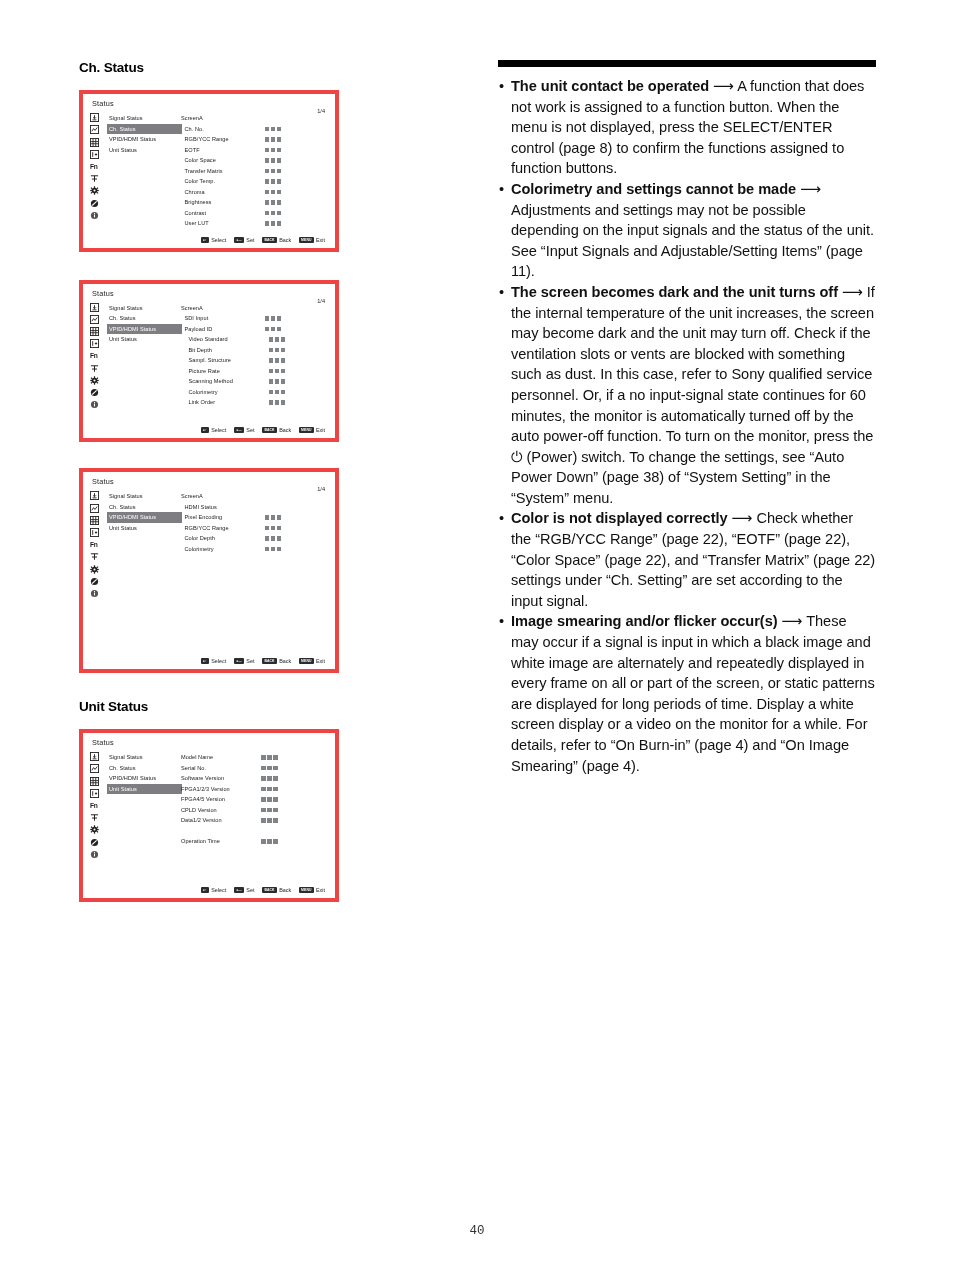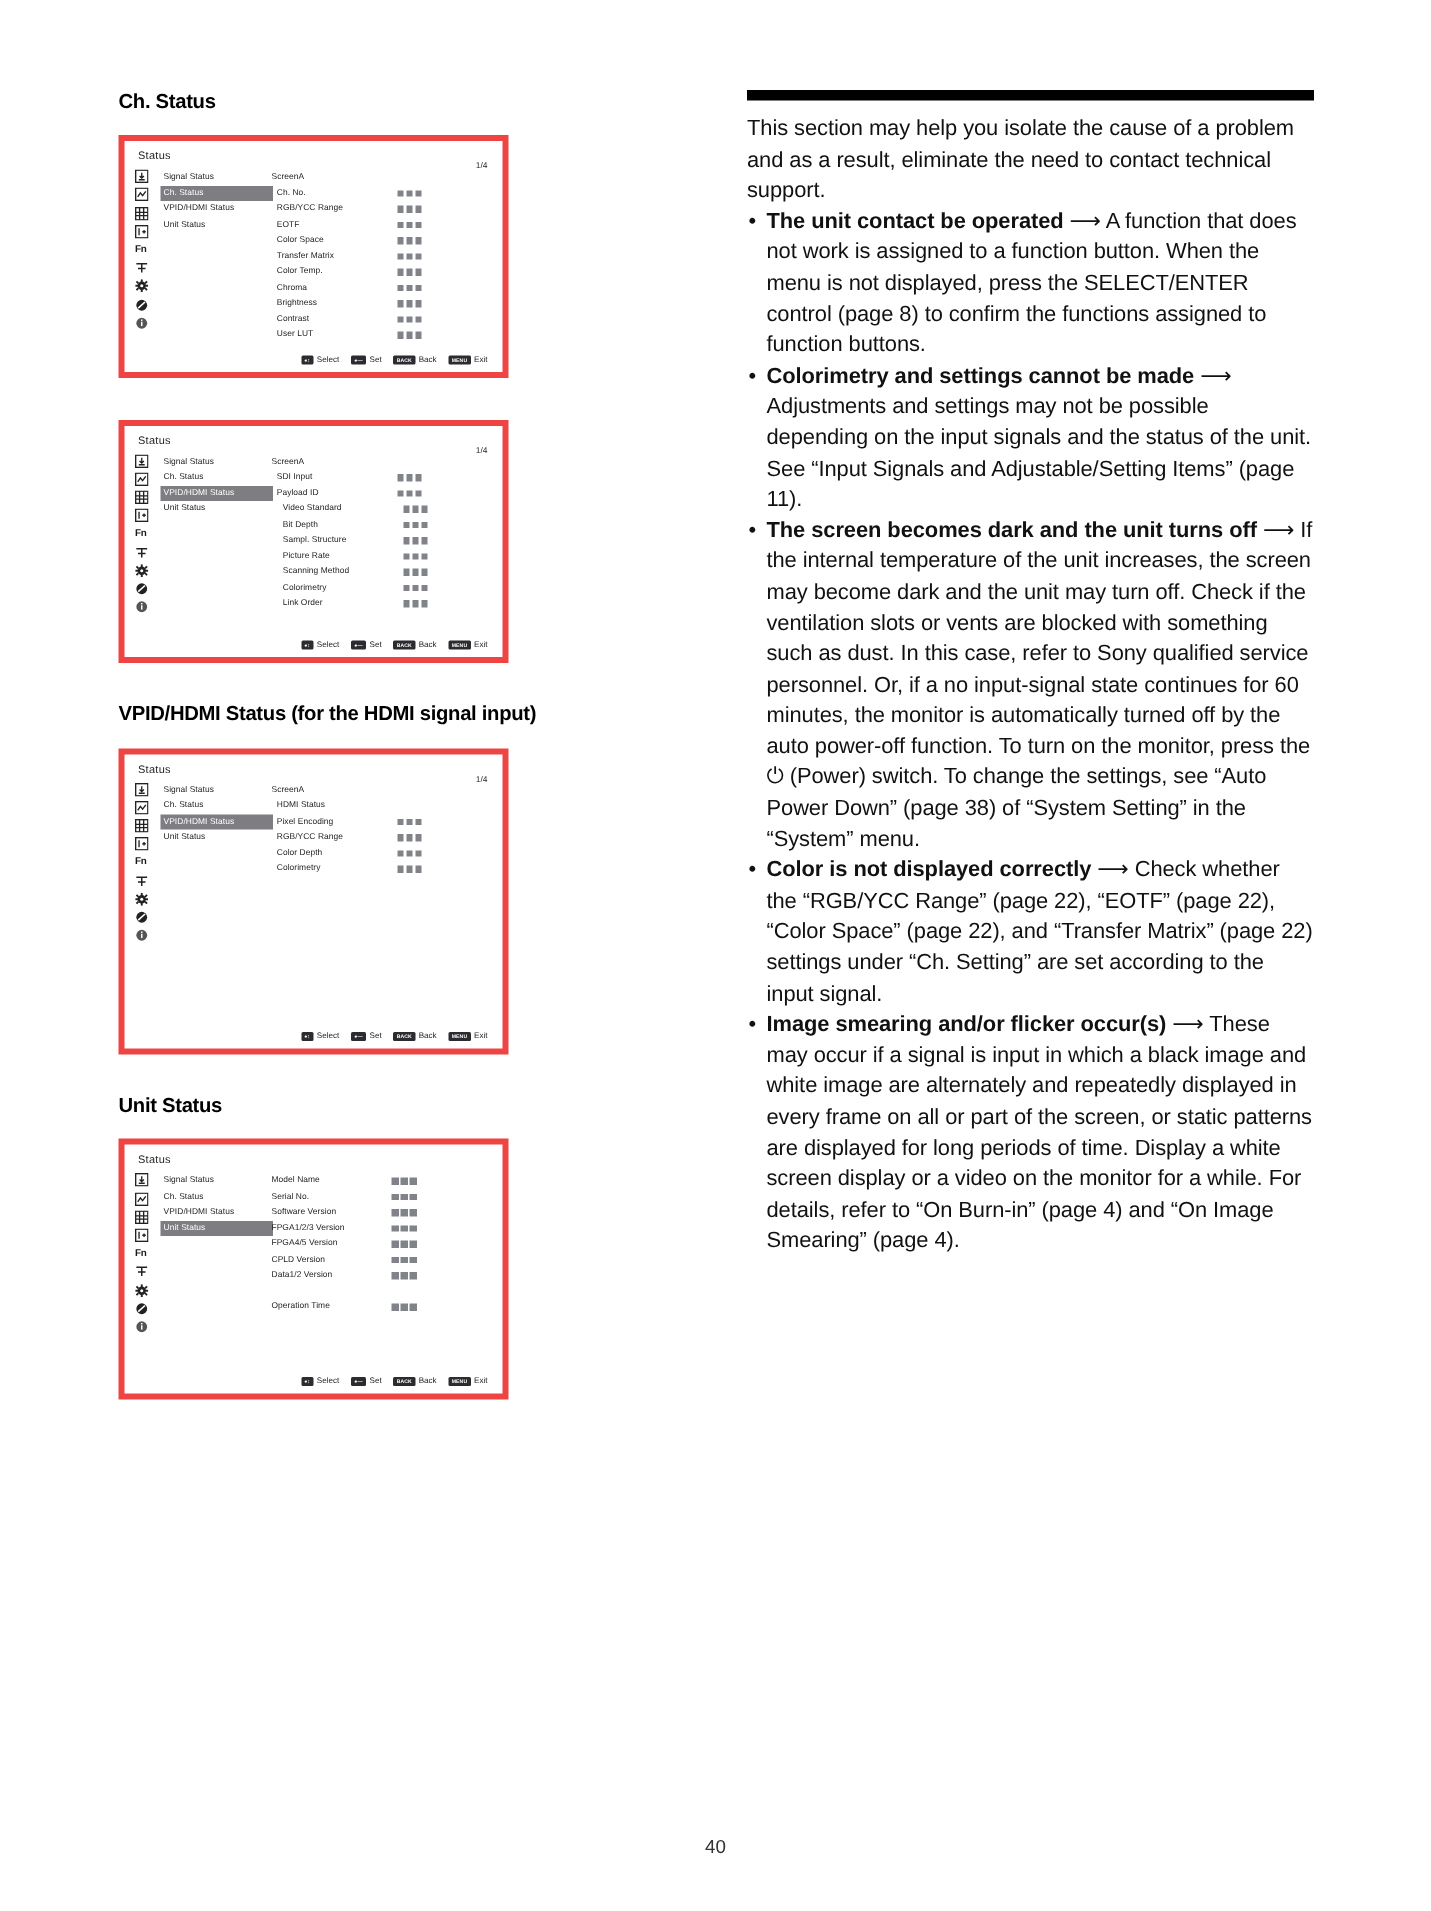--- a/index.html
+++ b/index.html
@@ -221,20 +221,21 @@
   .arrow { font-size: 14.6px; }
 
   .page-num {
     position: absolute;
     left: 0;
     right: 0;
     top: 1224px;
     text-align: center;
     font-size: 12.5px;
     color: #333;
+    font-family: Liberation Mono, monospace;
   }
 </style>
 </head>
 <body>
 
 <div class="page">
 
   <div class="col-left" id="left-column">
       <div class="sec-block first">
         <div class="sec-heading">Ch. Status</div>
@@ -581,21 +582,20 @@
               <span>Back</span>
             </div>
             <div class="foot-item">
               <span class="badge">MENU</span>
               <span>Exit</span>
             </div>
           </div>
         </div>
       </div>
       <div class="sec-block">
-        <div class="sec-heading">VPID/HDMI Status (for the HDMI signal input)</div>
         <div class="osd">
           <div class="osd-title">Status</div>
           <div class="osd-page">1/4</div>
           <div class="osd-body">
             <div class="osd-rail">
               <div class="rail-icon">
                 <svg viewBox="0 0 10 10">
                   <rect x="0.5" y="0.5" width="9" height="9" fill="#fff" stroke="#222" stroke-width="1"></rect>
                   <path d="M5 2.4 L5 6.2 M3.4 4.8 L5 6.4 L6.6 4.8 M2.8 7.6 L7.2 7.6" stroke="#222" stroke-width="1" fill="none"></path>
                 </svg>
@@ -882,21 +882,20 @@
               <span class="badge">MENU</span>
               <span>Exit</span>
             </div>
           </div>
         </div>
       </div>
     </div>
 
   <div class="col-right">
     <div class="rule"></div>
-    <p class="para">This section may help you isolate the cause of a problem and as a result, eliminate the need to contact technical support.</p>
     <ul class="tlist" id="ts-list">
         <li><span class="term">The unit contact be operated</span><span class="arrow"> ⟶</span><span> A function that does not work is assigned to a function button. When the menu is not displayed, press the SELECT/ENTER control (page 8) to confirm the functions assigned to function buttons.</span></li>
         <li><span class="term">Colorimetry and settings cannot be made</span><span class="arrow"> ⟶</span><span> Adjustments and settings may not be possible depending on the input signals and the status of the unit. See “Input Signals and Adjustable/Setting Items” (page 11).</span></li>
         <li><span class="term">The screen becomes dark and the unit turns off</span><span class="arrow"> ⟶</span><span> If the internal temperature of the unit increases, the screen may become dark and the unit may turn off. Check if the ventilation slots or vents are blocked with something such as dust. In this case, refer to Sony qualified service personnel. Or, if a no input-signal state continues for 60 minutes, the monitor is automatically turned off by the auto power-off function. To turn on the monitor, press the ⏻ (Power) switch. To change the settings, see “Auto Power Down” (page 38) of “System Setting” in the “System” menu.</span></li>
         <li><span class="term">Color is not displayed correctly</span><span class="arrow"> ⟶</span><span> Check whether the “RGB/YCC Range” (page 22), “EOTF” (page 22), “Color Space” (page 22), and “Transfer Matrix” (page 22) settings under “Ch. Setting” are set according to the input signal.</span></li>
         <li><span class="term">Image smearing and/or flicker occur(s)</span><span class="arrow"> ⟶</span><span> These may occur if a signal is input in which a black image and white image are alternately and repeatedly displayed in every frame on all or part of the screen, or static patterns are displayed for long periods of time. Display a white screen display or a video on the monitor for a while. For details, refer to “On Burn-in” (page 4) and “On Image Smearing” (page 4).</span></li>
       </ul>
   </div>
 
   <div class="page-num">40</div>

